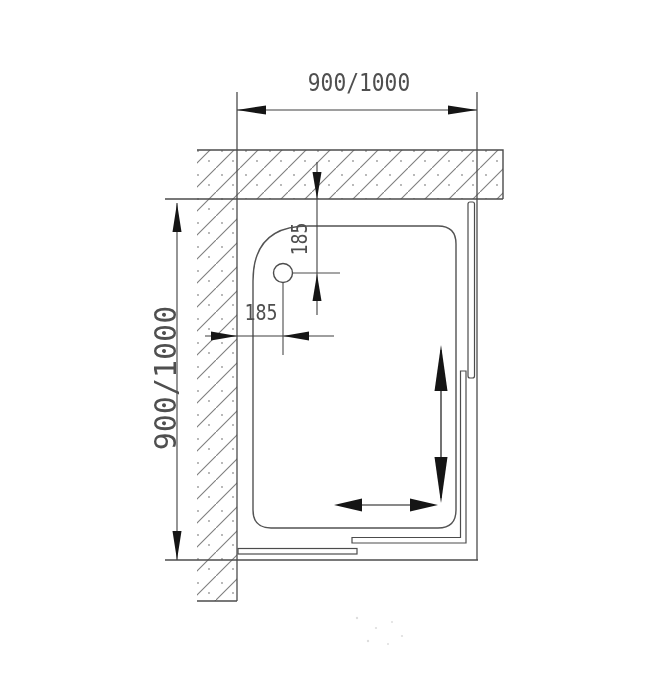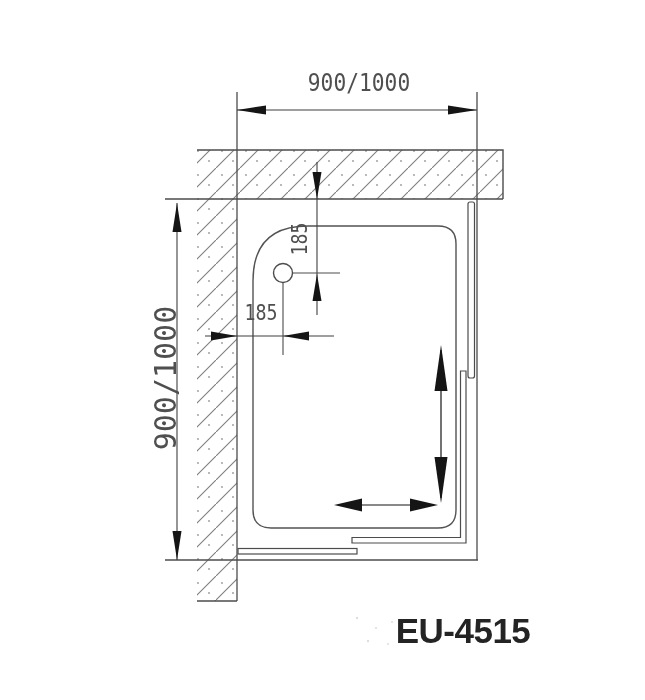--- a/index.html
+++ b/index.html
@@ -118,15 +118,14 @@
   </svg>
 
   <div class="dim-label dim-top" style="left:359px; top:82px;">900/1000</div>
 
   <div class="dim-label dim-left" style="left:166px; top:378px;">900/1000</div>
 
   <div class="dim-label dim-sm-v" style="left:300px; top:239px;">185</div>
 
   <div class="dim-label dim-sm-h" style="left:261px; top:313px;">185</div>
 
-  <div class="model-label" style="left:463px; top:631px;">EU-4515</div>
 
 </div>
 
 </body></html>

